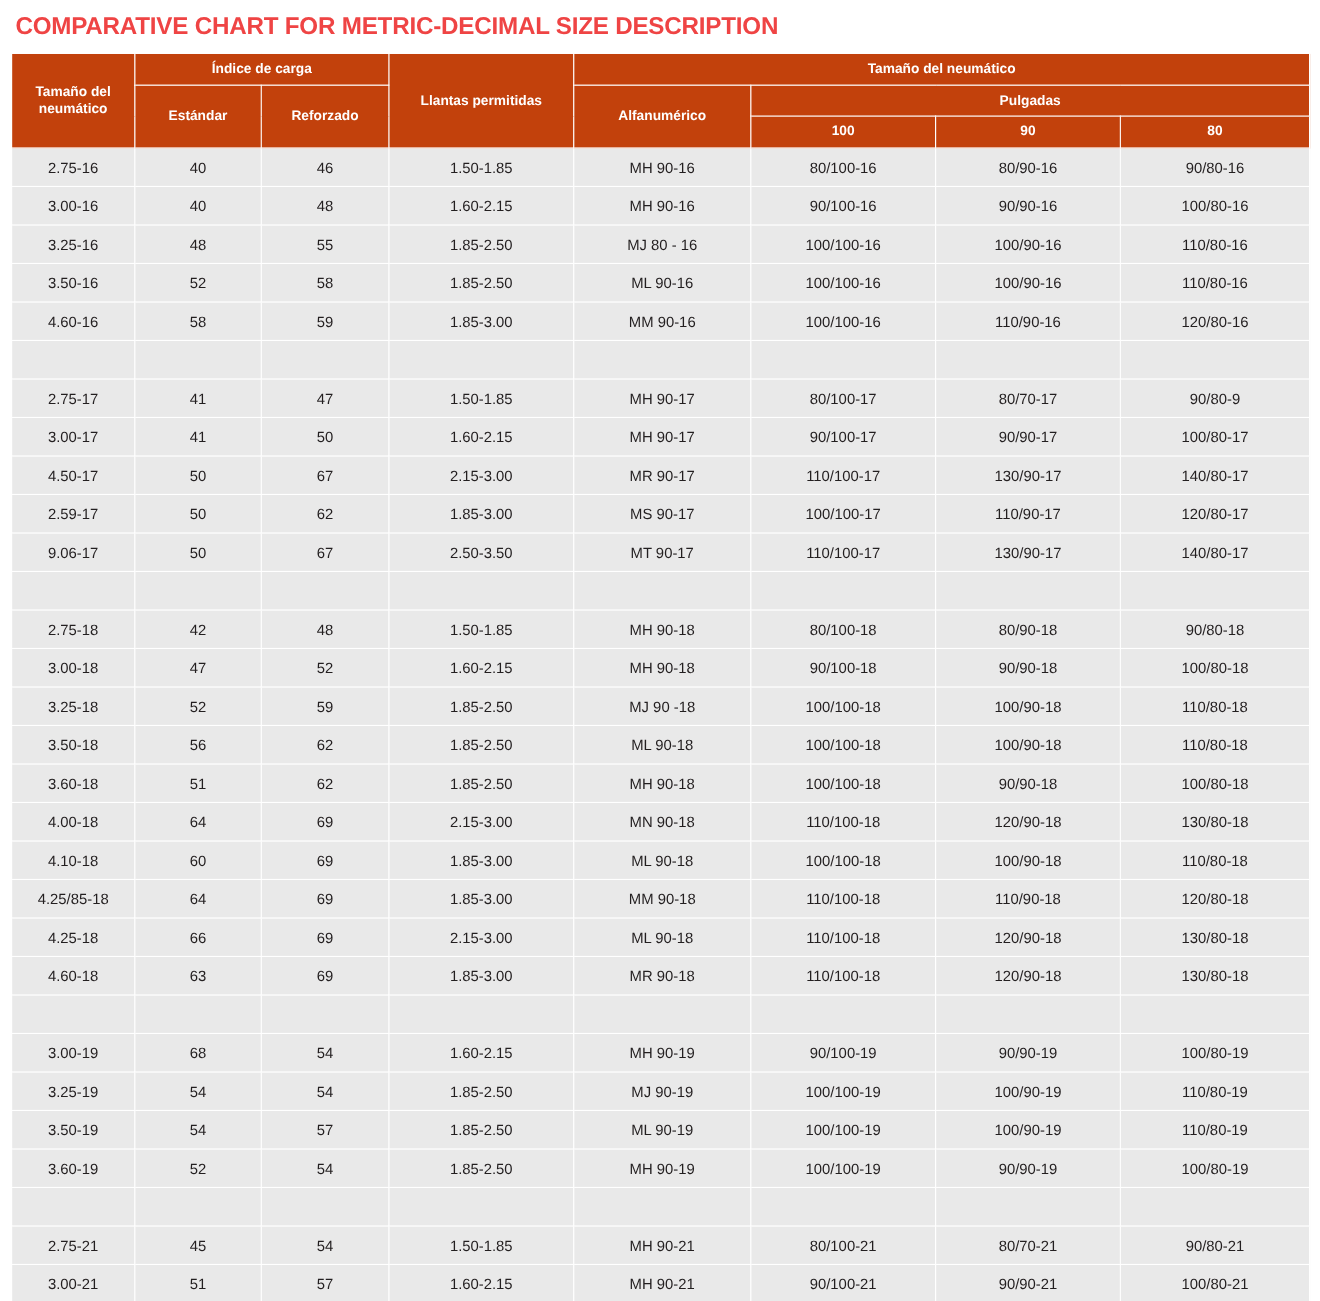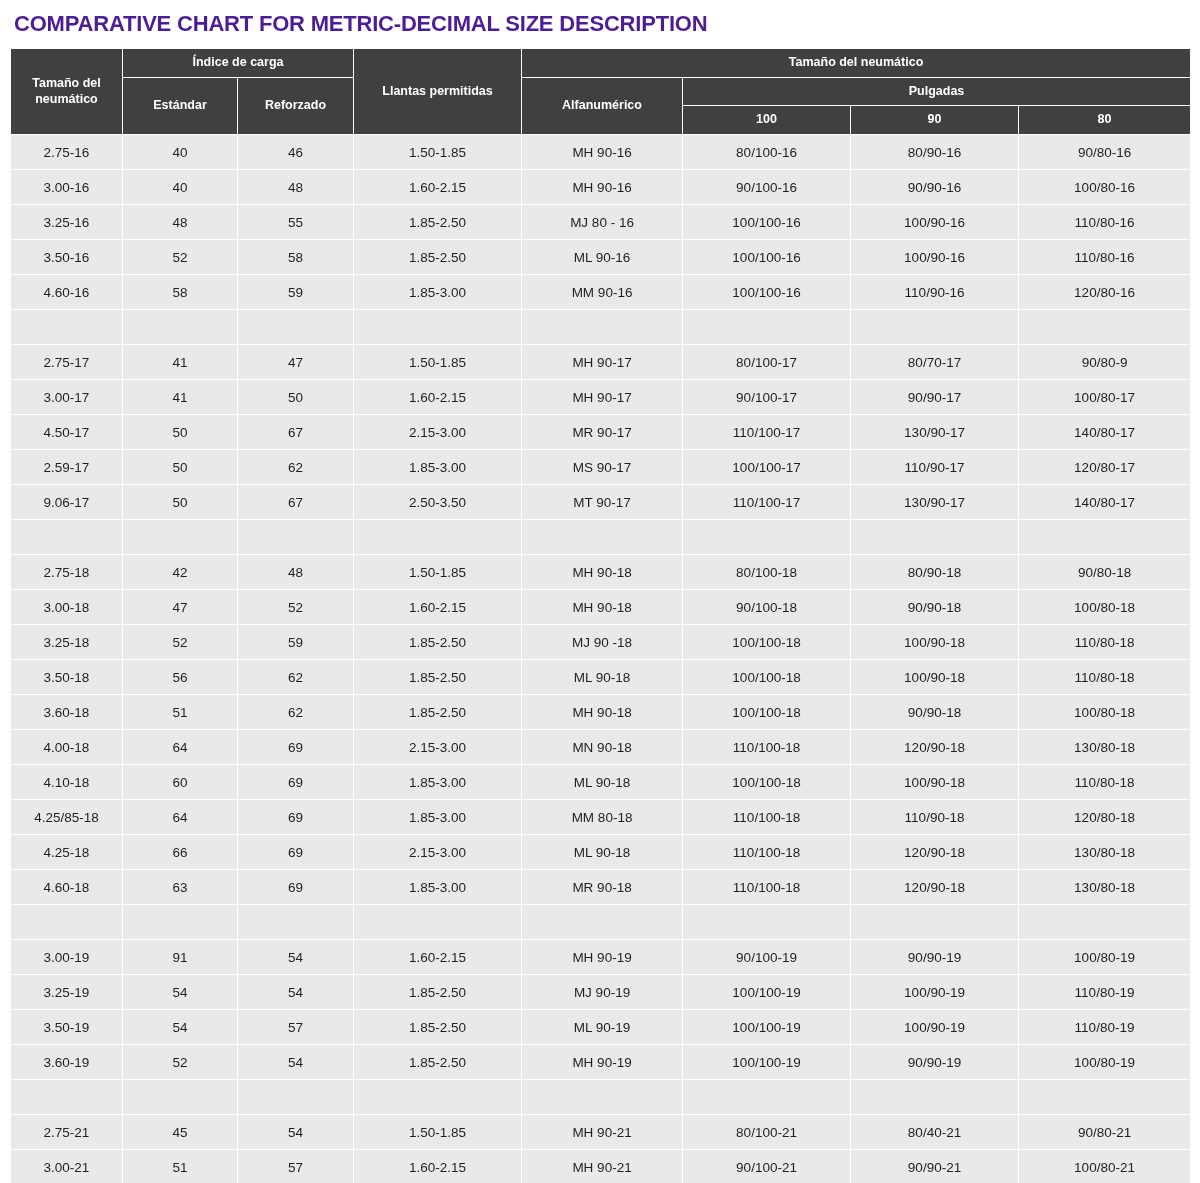--- a/index.html
+++ b/index.html
@@ -17,36 +17,36 @@
   .page {
     width: 1200px;
     box-sizing: border-box;
     padding: 0;
   }
   .title {
     font-size: 22px;
     font-weight: bold;
     letter-spacing: -0.2px;
     padding: 12px 0 12px 14px;
-    color: #4c1d95;
+    color: #ef4444;
     line-height: 1.1;
   }
   table.chart {
     border-collapse: collapse;
     width: 1180px;
     margin: 0 0 0 10px;
     table-layout: fixed;
   }
   table.chart th, table.chart td {
     border: 1px solid #ffffff;
     text-align: center;
     vertical-align: middle;
   }
   thead th {
-    background: #404040;
+    background: #c2410c;
     color: #ffffff;
     font-size: 12.5px;
     font-weight: bold;
     padding: 6px 4px;
     line-height: 1.25;
     border: 1px solid #ffffff;
   }
   thead th.tall {
     padding: 8px 4px;
   }
@@ -300,21 +300,21 @@
           <td>ML 90-18</td>
           <td>100/100-18</td>
           <td>100/90-18</td>
           <td>110/80-18</td>
         </tr>
         <tr>
           <td>4.25/85-18</td>
           <td>64</td>
           <td>69</td>
           <td>1.85-3.00</td>
-          <td>MM 80-18</td>
+          <td>MM 90-18</td>
           <td>110/100-18</td>
           <td>110/90-18</td>
           <td>120/80-18</td>
         </tr>
         <tr>
           <td>4.25-18</td>
           <td>66</td>
           <td>69</td>
           <td>2.15-3.00</td>
           <td>ML 90-18</td>
@@ -337,21 +337,21 @@
           <td></td>
           <td></td>
           <td></td>
           <td></td>
           <td></td>
           <td></td>
           <td></td>
         </tr>
         <tr>
           <td>3.00-19</td>
-          <td>91</td>
+          <td>68</td>
           <td>54</td>
           <td>1.60-2.15</td>
           <td>MH 90-19</td>
           <td>90/100-19</td>
           <td>90/90-19</td>
           <td>100/80-19</td>
         </tr>
         <tr>
           <td>3.25-19</td>
           <td>54</td>
@@ -392,21 +392,21 @@
           <td></td>
           <td></td>
         </tr>
         <tr>
           <td>2.75-21</td>
           <td>45</td>
           <td>54</td>
           <td>1.50-1.85</td>
           <td>MH 90-21</td>
           <td>80/100-21</td>
-          <td>80/40-21</td>
+          <td>80/70-21</td>
           <td>90/80-21</td>
         </tr>
         <tr>
           <td>3.00-21</td>
           <td>51</td>
           <td>57</td>
           <td>1.60-2.15</td>
           <td>MH 90-21</td>
           <td>90/100-21</td>
           <td>90/90-21</td>

